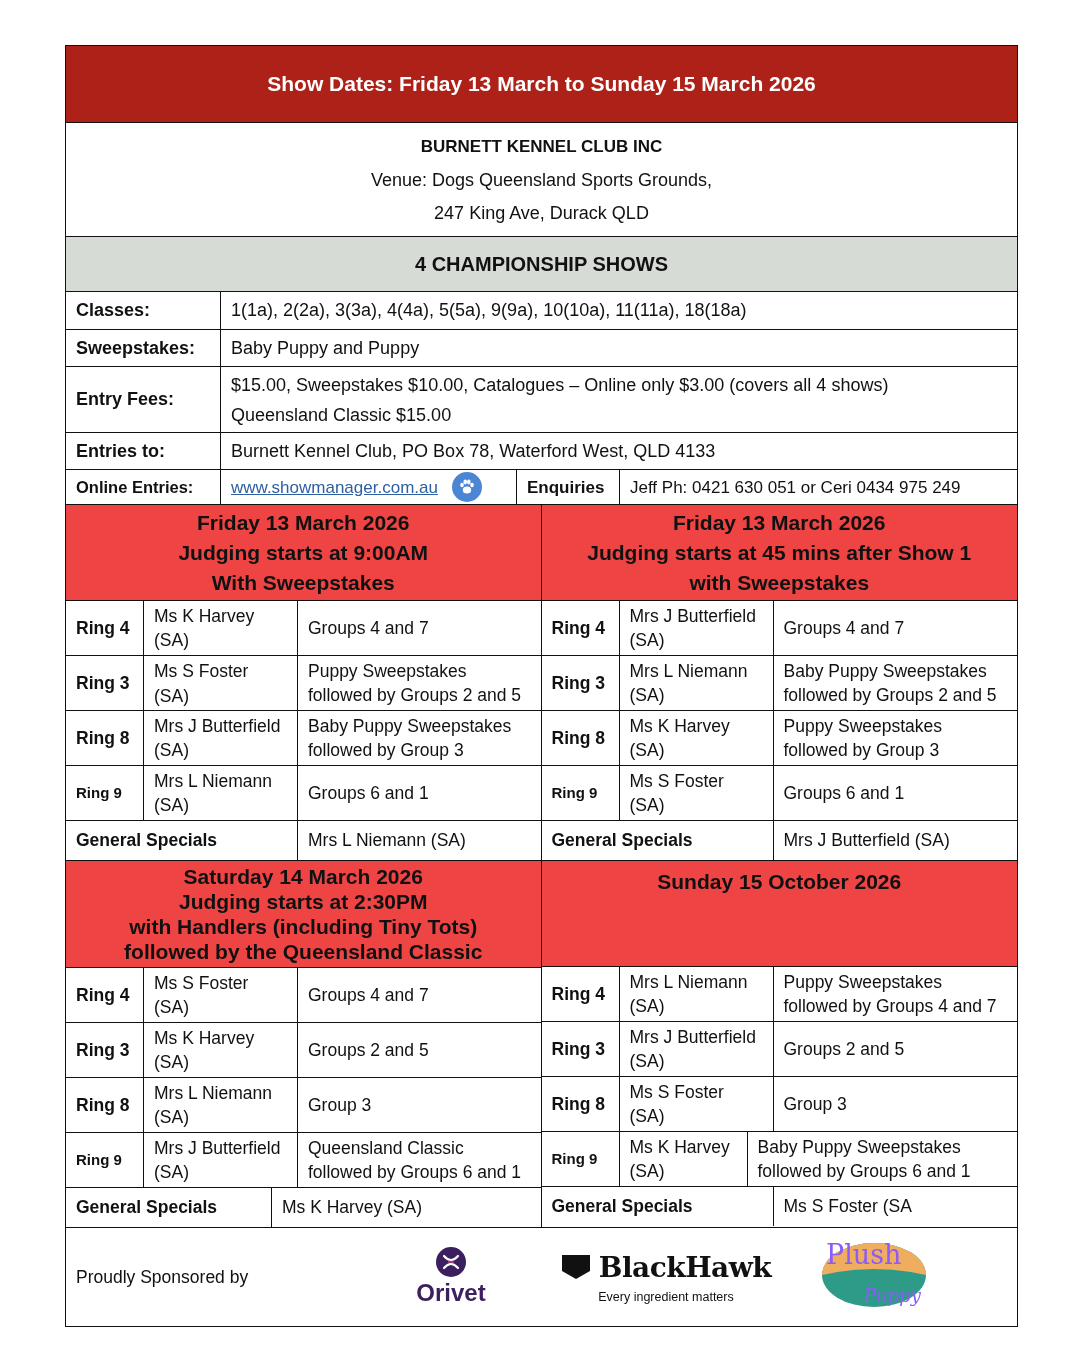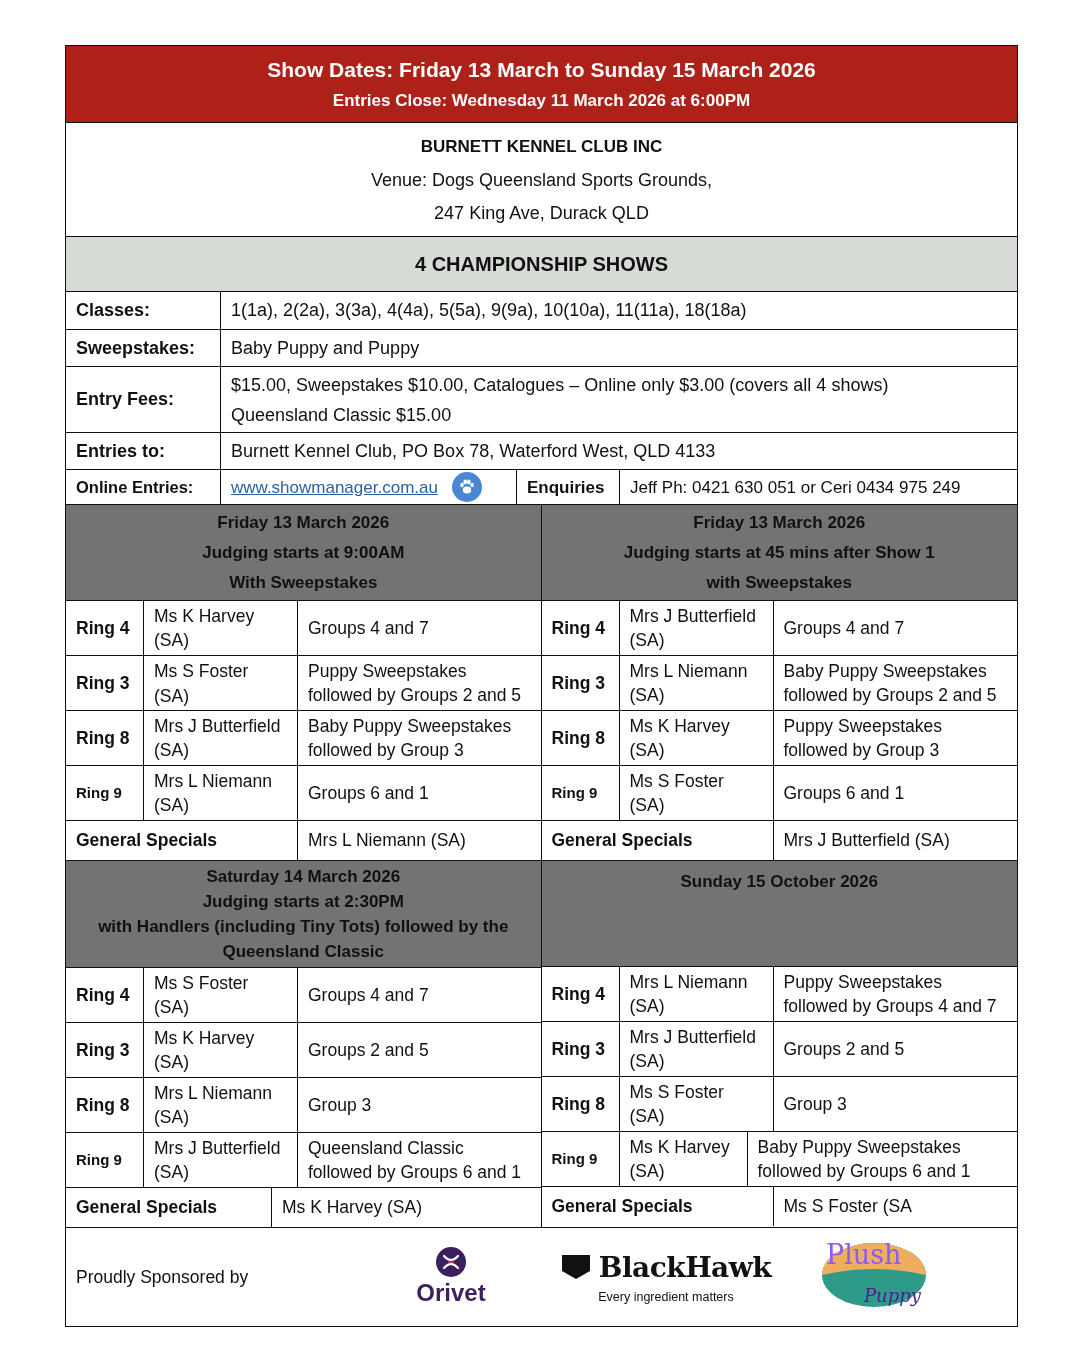--- a/index.html
+++ b/index.html
@@ -24,41 +24,40 @@
   .info-label { width: 155px; font-weight: bold; }
   .info-value { flex: 1; flex-direction: column; align-items: flex-start; justify-content: center; }
 
   .link { color: #2e5fa3; text-decoration: underline; font-size: 17px; }
   .paw { width: 30px; height: 30px; border-radius: 50%; background: #4a86d4; display: inline-flex; align-items: center; justify-content: center; margin-left: 14px; }
 
   .sched { display: flex; border-bottom: 1px solid #111; }
   .sched:last-child { border-bottom: none; }
   .half { width: 50%; box-sizing: border-box; border-right: 1px solid #111; }
   .half:last-child { border-right: none; }
-  .day-head { background: #737373; border-bottom: 1px solid #111; text-align: center; font-weight: bold; font-size: 17px; display: flex; flex-direction: column; justify-content: center; }
+  .day-head { background: #ef4444; border-bottom: 1px solid #111; text-align: center; font-weight: bold; font-size: 21px; display: flex; flex-direction: column; justify-content: center; }
   .ring-row { display: flex; border-bottom: 1px solid #111; height: 54px; }
   .ring-row .c1 { width: 78px; font-weight: bold; }
   .ring-row .c1.small { font-size: 15px; }
   .ring-row .c2 { width: 154px; }
   .ring-row .c3 { flex: 1; }
   .ring-row .cell { align-items: center; font-size: 17.5px; line-height: 24.5px; }
   .spec-row { display: flex; height: 39px; }
   .spec-row .cell { font-size: 17.5px; }
 
   .sponsor { height: 98px; display: flex; align-items: center; }
   .sponsor-label { width: 300px; padding-left: 10px; font-weight: normal; font-size: 17.5px; }
 </style>
 </head>
 <body>
 
 <div class="sheet">
 
   <div class="header">
     <div class="h1">Show Dates: Friday 13 March to Sunday 15 March 2026</div>
-    <div class="h2">Entries Close: Wednesday 11 March 2026 at 6:00PM</div>
   </div>
 
   <div class="club">
     <div class="name">BURNETT KENNEL CLUB INC</div>
     <div class="venue">Venue: Dogs Queensland Sports Grounds,</div>
     <div class="venue">247 King Ave, Durack QLD</div>
   </div>
 
   <div class="shows-title">4 CHAMPIONSHIP SHOWS</div>
 
@@ -248,17 +247,17 @@
       </div>
       <div style="font-size:12.5px; margin-top:6px">Every ingredient matters</div>
     </div>
 
     <div style="width:130px; height:80px; position:relative; margin-left:30px">
       <svg width="120" height="80" viewBox="0 0 120 80">
         <ellipse cx="58" cy="38" rx="52" ry="32" fill="#2e9a88"></ellipse>
         <path d="M6 38 A52 32 0 0 1 110 38 Q58 26 6 38 Z" fill="#efad5f"></path>
       </svg>
       <div style="position:absolute; left:10px; top:2px; font-family:'DejaVu Serif', serif; font-size:27px; color:#8b5cf6">Plush</div>
-      <div style="position:absolute; left:48px; top:48px; font-family:'DejaVu Serif', serif; font-style:italic; font-size:18px; color:#4c1d95">Puppy</div>
+      <div style="position:absolute; left:48px; top:48px; font-family:'DejaVu Serif', serif; font-style:italic; font-size:18px; color:#8b5cf6">Puppy</div>
     </div>
   </div>
 
 </div>
 
 </body></html>

